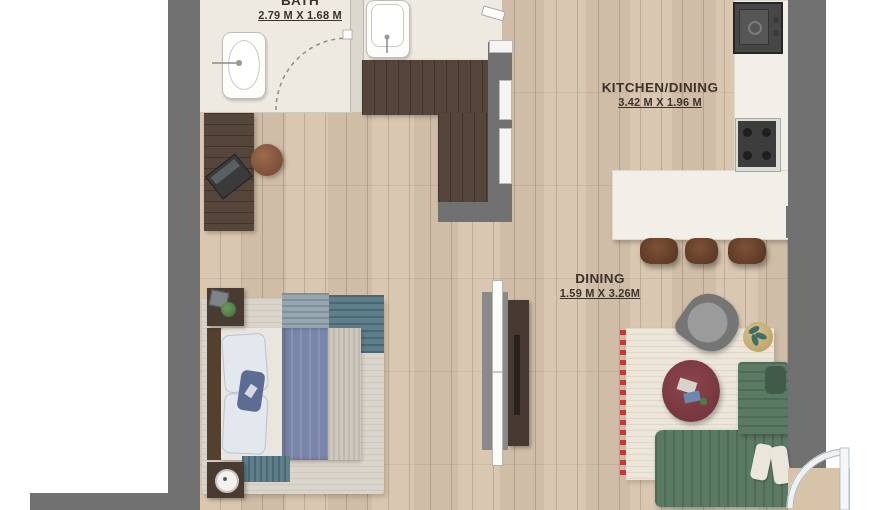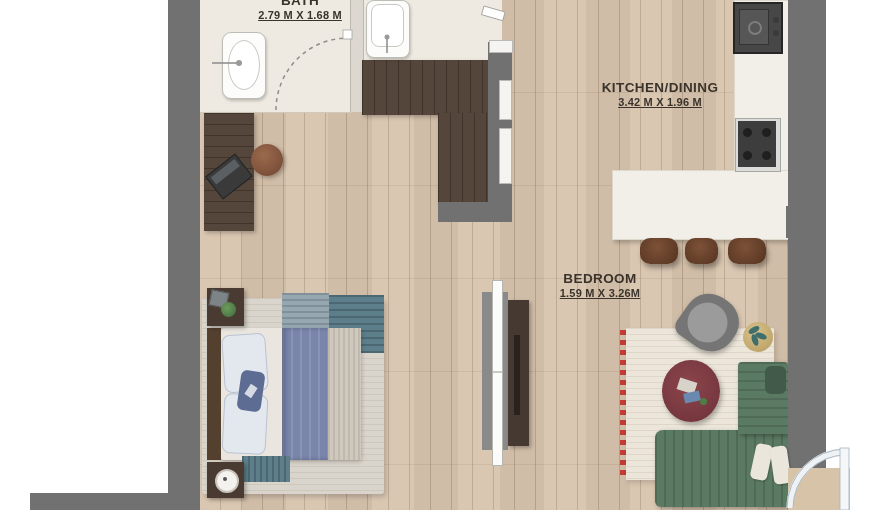--- a/index.html
+++ b/index.html
@@ -196,21 +196,21 @@
 
   <div class="room-label" style="left:300px;top:-7px">
     <div class="rl-name">BATH</div>
     <div class="rl-dims">2.79 M X 1.68 M</div>
   </div>
   <div class="room-label" style="left:660px;top:80px">
     <div class="rl-name">KITCHEN/DINING</div>
     <div class="rl-dims">3.42 M X 1.96 M</div>
   </div>
   <div class="room-label" style="left:600px;top:271px">
-    <div class="rl-name">BEDROOM</div>
+    <div class="rl-name">DINING</div>
     <div class="rl-dims">1.59 M X 3.26M</div>
   </div>
 
   <svg class="overlay" width="880" height="510" viewBox="0 0 880 510">
     <g>
       <path d="M 276 110 A 72 72 0 0 1 348 38" fill="none" stroke="#8d8d8d" stroke-width="1.5" stroke-dasharray="4 4"></path>
       <rect x="343" y="30" width="9" height="9" fill="#ffffff" stroke="#a5a5a0" stroke-width="0.8"></rect>
     </g>
     <g>
       <rect x="484" y="6" width="22" height="9" fill="#ffffff" stroke="#9a9a95" stroke-width="0.8" transform="rotate(16 484 6)"></rect>

